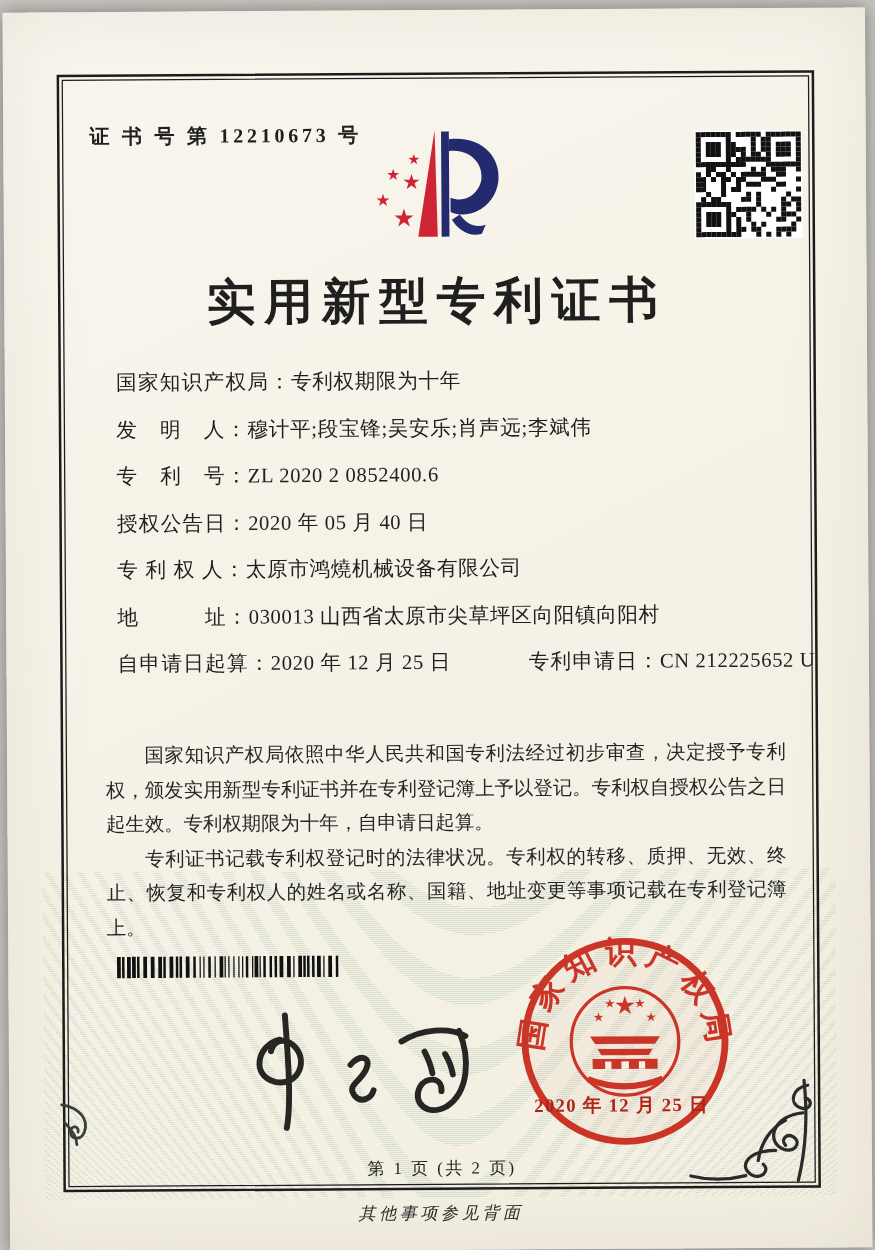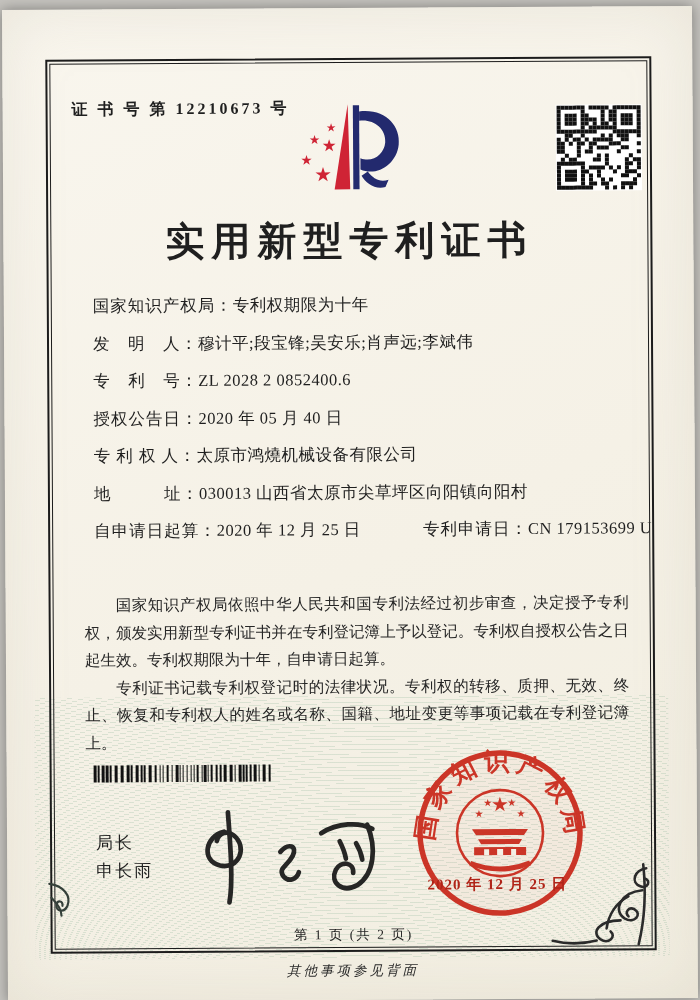--- a/index.html
+++ b/index.html
@@ -526,34 +526,34 @@
     <div class="title">实用新型专利证书</div>
 
     <div class="fields">
       <div class="frow">
         <span class="lab">国家知识产权局：</span><span class="val">专利权期限为十年</span>
       </div>
       <div class="frow">
         <span class="lab">发　明　人：</span><span class="val">穆计平;段宝锋;吴安乐;肖声远;李斌伟</span>
       </div>
       <div class="frow">
-        <span class="lab">专　利　号：</span><span class="val">ZL 2028 2 0852400.6</span>
+        <span class="lab">专　利　号：</span><span class="val">ZL 2020 2 0852400.6</span>
       </div>
       <div class="frow">
         <span class="lab">授权公告日：</span><span class="val">2020 年 05 月 40 日</span>
       </div>
       <div class="frow">
         <span class="lab">专 利 权 人：</span><span class="val">太原市鸿燒机械设备有限公司</span>
       </div>
       <div class="frow">
         <span class="lab">地　　　址：</span><span class="val">030013 山西省太原市尖草坪区向阳镇向阳村</span>
       </div>
       <div class="frow grant">
         <span class="lab">自申请日起算：</span><span class="val">2020 年 12 月 25 日</span>
-        <span class="lab pair2">专利申请日：</span><span class="val">CN 179153699 U</span>
+        <span class="lab pair2">专利申请日：</span><span class="val">CN 212225652 U</span>
       </div>
     </div>
 
     <div class="paras">
       <p>国家知识产权局依照中华人民共和国专利法经过初步审查，决定授予专利权，颁发实用新型专利证书并在专利登记簿上予以登记。专利权自授权公告之日起生效。专利权期限为十年，自申请日起算。</p>
       <p>专利证书记载专利权登记时的法律状况。专利权的转移、质押、无效、终止、恢复和专利权人的姓名或名称、国籍、地址变更等事项记载在专利登记簿上。</p>
     </div>
 
     <div class="barcode" id="barcode">
         <div style="width: 3px; background: rgb(17, 17, 17);"></div>
@@ -634,24 +634,20 @@
         <div style="width: 2px; background: transparent;"></div>
         <div style="width: 3px; background: rgb(17, 17, 17);"></div>
         <div style="width: 2px; background: transparent;"></div>
         <div style="width: 1px; background: rgb(17, 17, 17);"></div>
         <div style="width: 3px; background: transparent;"></div>
         <div style="width: 3px; background: rgb(17, 17, 17);"></div>
         <div style="width: 3px; background: transparent;"></div>
         <div style="width: 2px; background: rgb(17, 17, 17);"></div>
       </div>
 
-    <div class="director">
-      <div>局长</div>
-      <div>申长雨</div>
-    </div>
 
     <svg class="signature" viewBox="0 0 210 105">
       <g fill="none" stroke="#151515" stroke-width="4.6" stroke-linecap="round" opacity=".92">
         <path d="M38,30 C20,34 15,58 34,63 C53,67 61,45 48,34 C41,28 33,31 31,39"></path>
         <path d="M42,11 C44,40 47,78 43,99"></path>
         <path d="M93,50 C101,41 110,44 105,54 C100,64 90,66 96,74 C101,80 109,77 111,70"></path>
         <path d="M133,32 C149,22 170,21 183,28"></path>
         <path d="M178,24 C187,46 185,72 168,83 C153,91 141,80 147,68 C152,59 165,60 164,71"></path>
         <path d="M151,40 C154,46 156,51 157,57"></path>
         <path d="M167,42 C170,47 172,52 173,58"></path>

